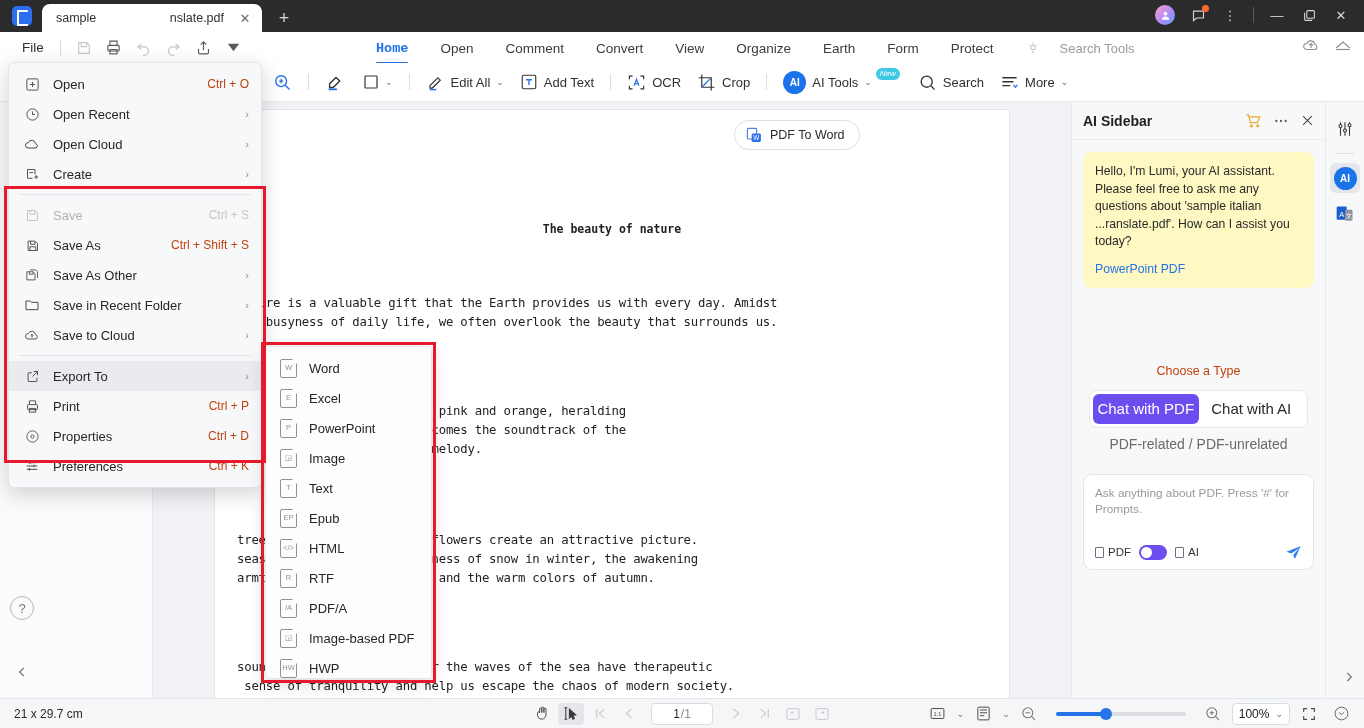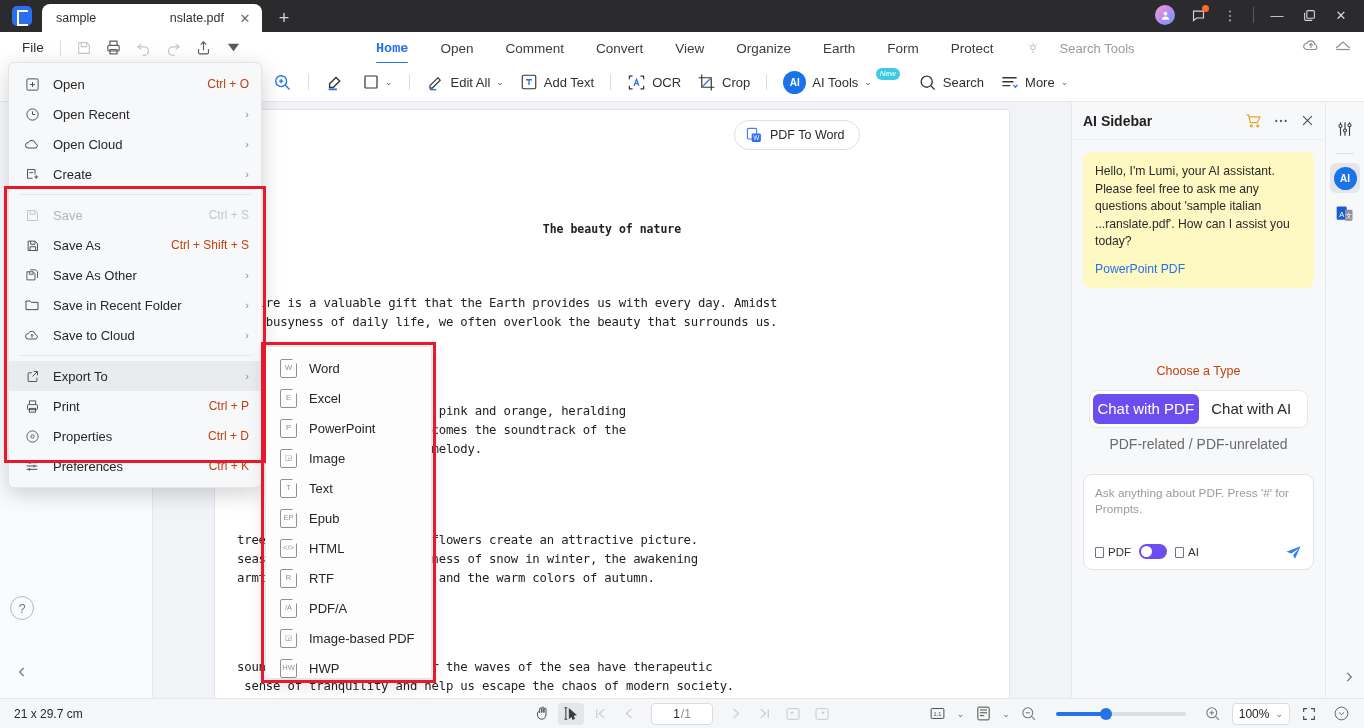--- a/index.html
+++ b/index.html
@@ -184,21 +184,21 @@
     font-size: 15px; line-height: 14px; border-radius: 6px; color: #2a2a2a;
   }
   .seg-opt.active { background: #6c4ef0; color: #fff; }
   .seg-note { text-align: center; font-size: 14px; color: #6b6b6b; margin-top: 8px; }
   .composer {
     margin: 22px 11px 0 11px; background: #fff; border: 1px solid #e2e4e8;
     border-radius: 9px; height: 96px; padding: 10px 11px 8px 11px;
     display: flex; flex-direction: column;
   }
   .composer-ph { font-size: 11.8px; color: #9a9a9a; line-height: 16px; }
-  .composer-bottom { margin-top: auto; display: flex; gap: 8px; }
+  .composer-bottom { margin-top: auto; display: flex; align-items: center; gap: 8px; }
   .cb-lab { font-size: 11.5px; color: #333; display: flex; align-items: center; gap: 4px; }
   .mini-doc { width: 9px; height: 11px; border: 1.3px solid #6b7280; border-radius: 1px; }
   .toggle {
     width: 28px; height: 15px; border-radius: 8px; background: #6c4ef0; position: relative;
   }
   .toggle::after {
     content: ""; position: absolute; left: 2px; top: 2px; width: 11px; height: 11px;
     background: #fff; border-radius: 50%;
   }
   .send { margin-left: auto; color: #2f80ed; }

